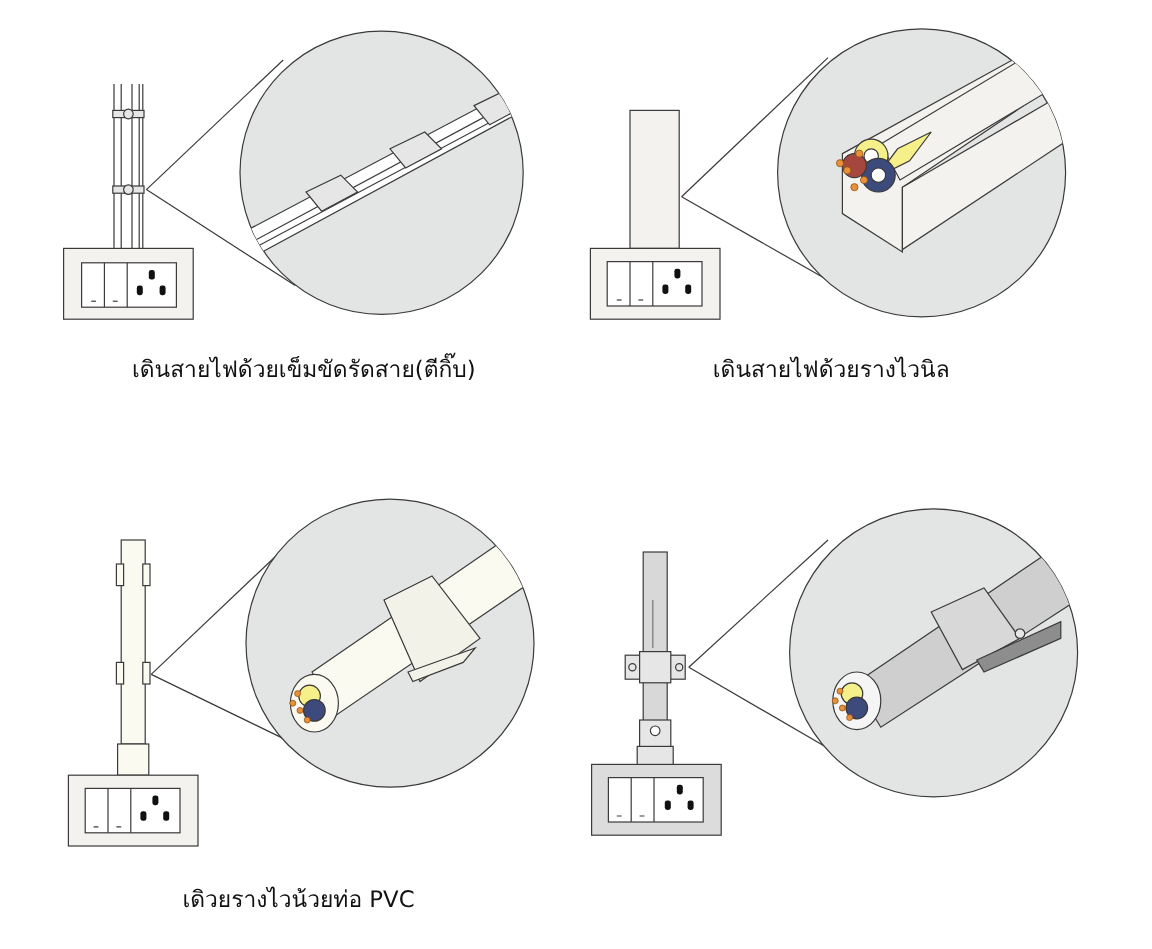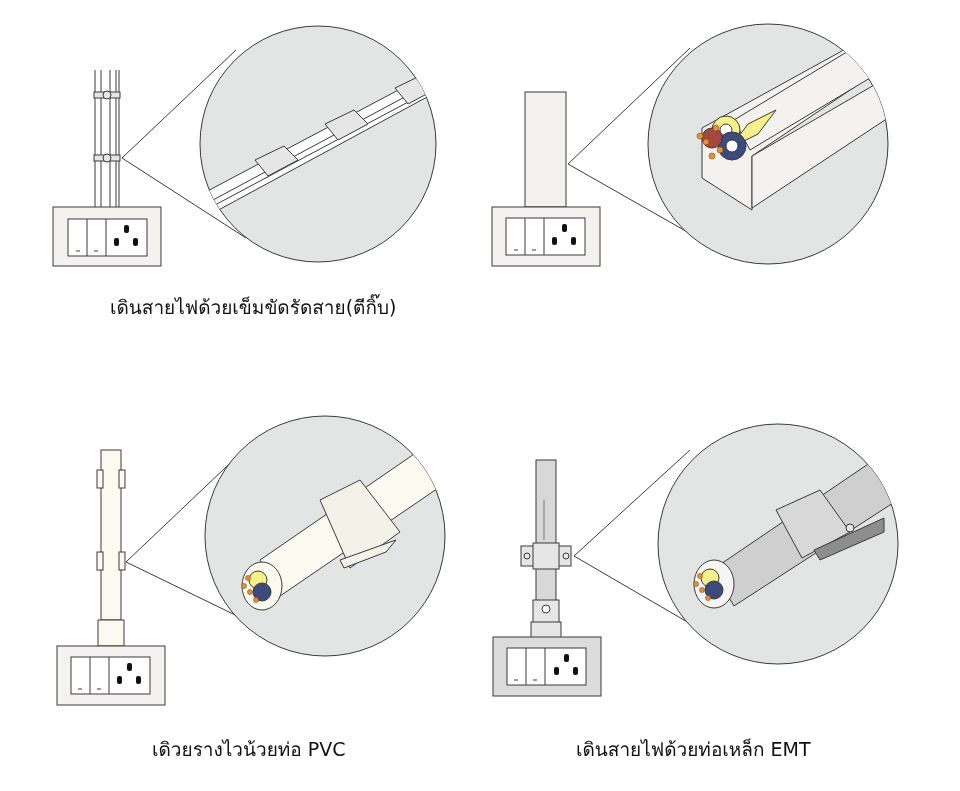--- a/index.html
+++ b/index.html
@@ -98,20 +98,21 @@
       <circle cx="232" cy="138" r="10" fill="#a6473f" stroke="#3a3a3a"></circle>
       <g fill="#e8913a" stroke="#8a4a10" stroke-width=".6">
         <circle cx="220" cy="136" r="3"></circle>
           <circle cx="226" cy="142" r="3"></circle>
         <circle cx="236" cy="128" r="3"></circle>
           <circle cx="240" cy="150" r="3"></circle>
         <circle cx="232" cy="156" r="3"></circle>
       </g>
     </g>
   </svg>
+  <div class="caption" style="left:114px;top:292px;">เดินสายไฟด้วยรางไวนิล</div>
 </div>
 
 <div class="panel" style="left:0;top:400px;width:480px;height:391px;">
   <svg width="480" height="391">
     <g>
       <rect x="101" y="50" width="20" height="170" fill="#fbfaf0" stroke="#3a3a3a"></rect>
       <rect x="97" y="70" width="6" height="18" fill="#fbfaf0" stroke="#3a3a3a"></rect>
       <rect x="119" y="70" width="6" height="18" fill="#fbfaf0" stroke="#3a3a3a"></rect>
       <rect x="97" y="152" width="6" height="18" fill="#fbfaf0" stroke="#3a3a3a"></rect>
       <rect x="119" y="152" width="6" height="18" fill="#fbfaf0" stroke="#3a3a3a"></rect>
@@ -195,14 +196,13 @@
       <circle cx="230" cy="178" r="9" fill="#f6f08a" stroke="#3a3a3a"></circle>
       <circle cx="234" cy="190" r="9" fill="#3d4a7c" stroke="#3a3a3a"></circle>
       <g fill="#e8913a" stroke="#8a4a10" stroke-width=".6">
         <circle cx="216" cy="184" r="2.5"></circle>
           <circle cx="222" cy="190" r="2.5"></circle>
         <circle cx="228" cy="198" r="2.5"></circle>
           <circle cx="220" cy="176" r="2.5"></circle>
       </g>
     </g>
   </svg>
-  <div class="caption" style="left:96px;top:334px;">เดินสายไฟด้วยท่อเหล็ก EMT</div>
 </div>
 
 </body></html>

